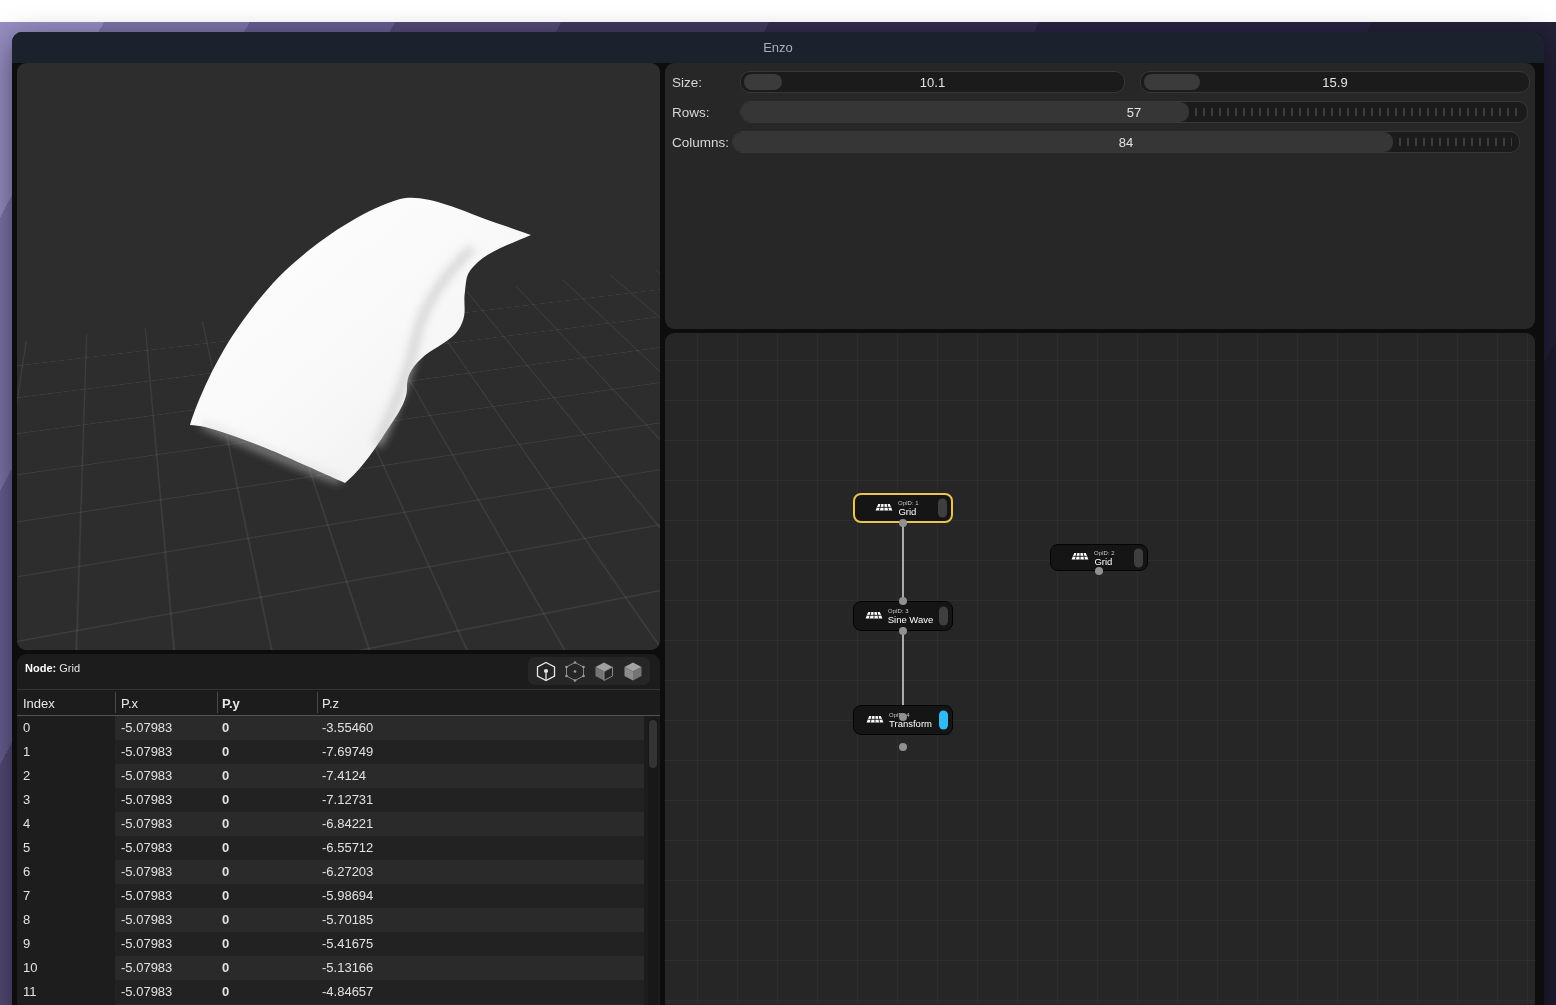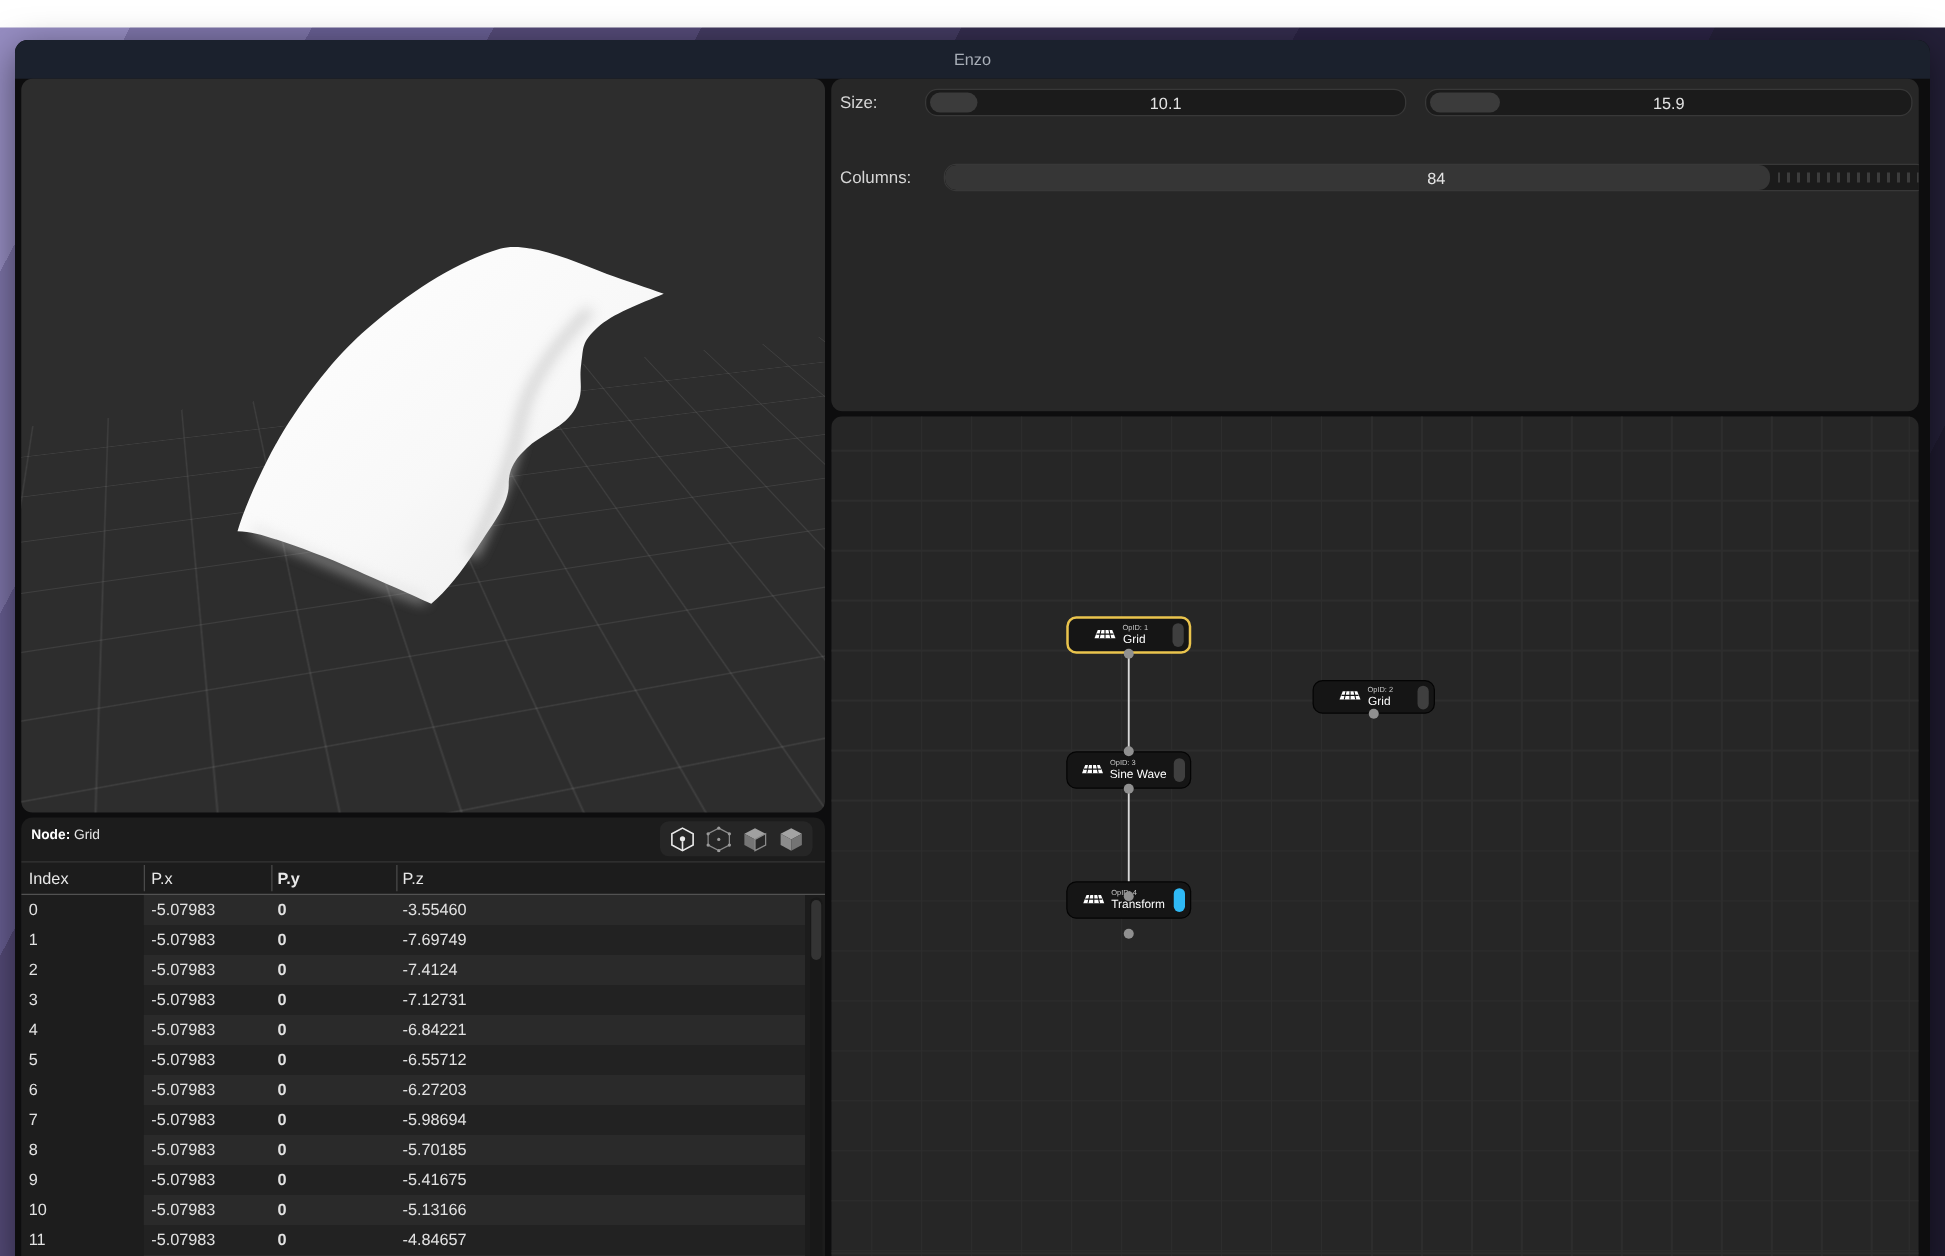--- a/index.html
+++ b/index.html
@@ -139,24 +139,32 @@
         <div class="track" style="left:75px;width:385px;text-decoration:underline;">
           <div class="handle"></div>
           <span class="val">10.1</span>
         </div>
         <div class="track" style="left:475px;width:390px;">
           <div class="handle w2"></div>
           <span class="val">15.9</span>
         </div>
       </div>
 
+      <div class="prow" style="top:38px;">
+        <span class="plabel">Rows:</span>
+        <div class="track" style="left:75px;width:788px;">
+          <div class="fill" style="width: 57%;"></div>
+          <div class="ticks" style="left: calc(57% + 6px);"></div>
+          <span class="val">57</span>
+        </div>
+      </div>
 
       <div class="prow" style="top:68px;">
         <span class="plabel">Columns:</span>
-        <div class="track" style="left:90px;width:788px;">
+        <div class="track" style="left:67px;width:788px;">
           <div class="fill" style="width: 84%;"></div>
           <div class="ticks" style="left: calc(84% + 6px);"></div>
           <span class="val">84</span>
         </div>
       </div>
     </div>
 
     <div class="panel inspector">
       <div class="insp-head">
         <span class="insp-title">

